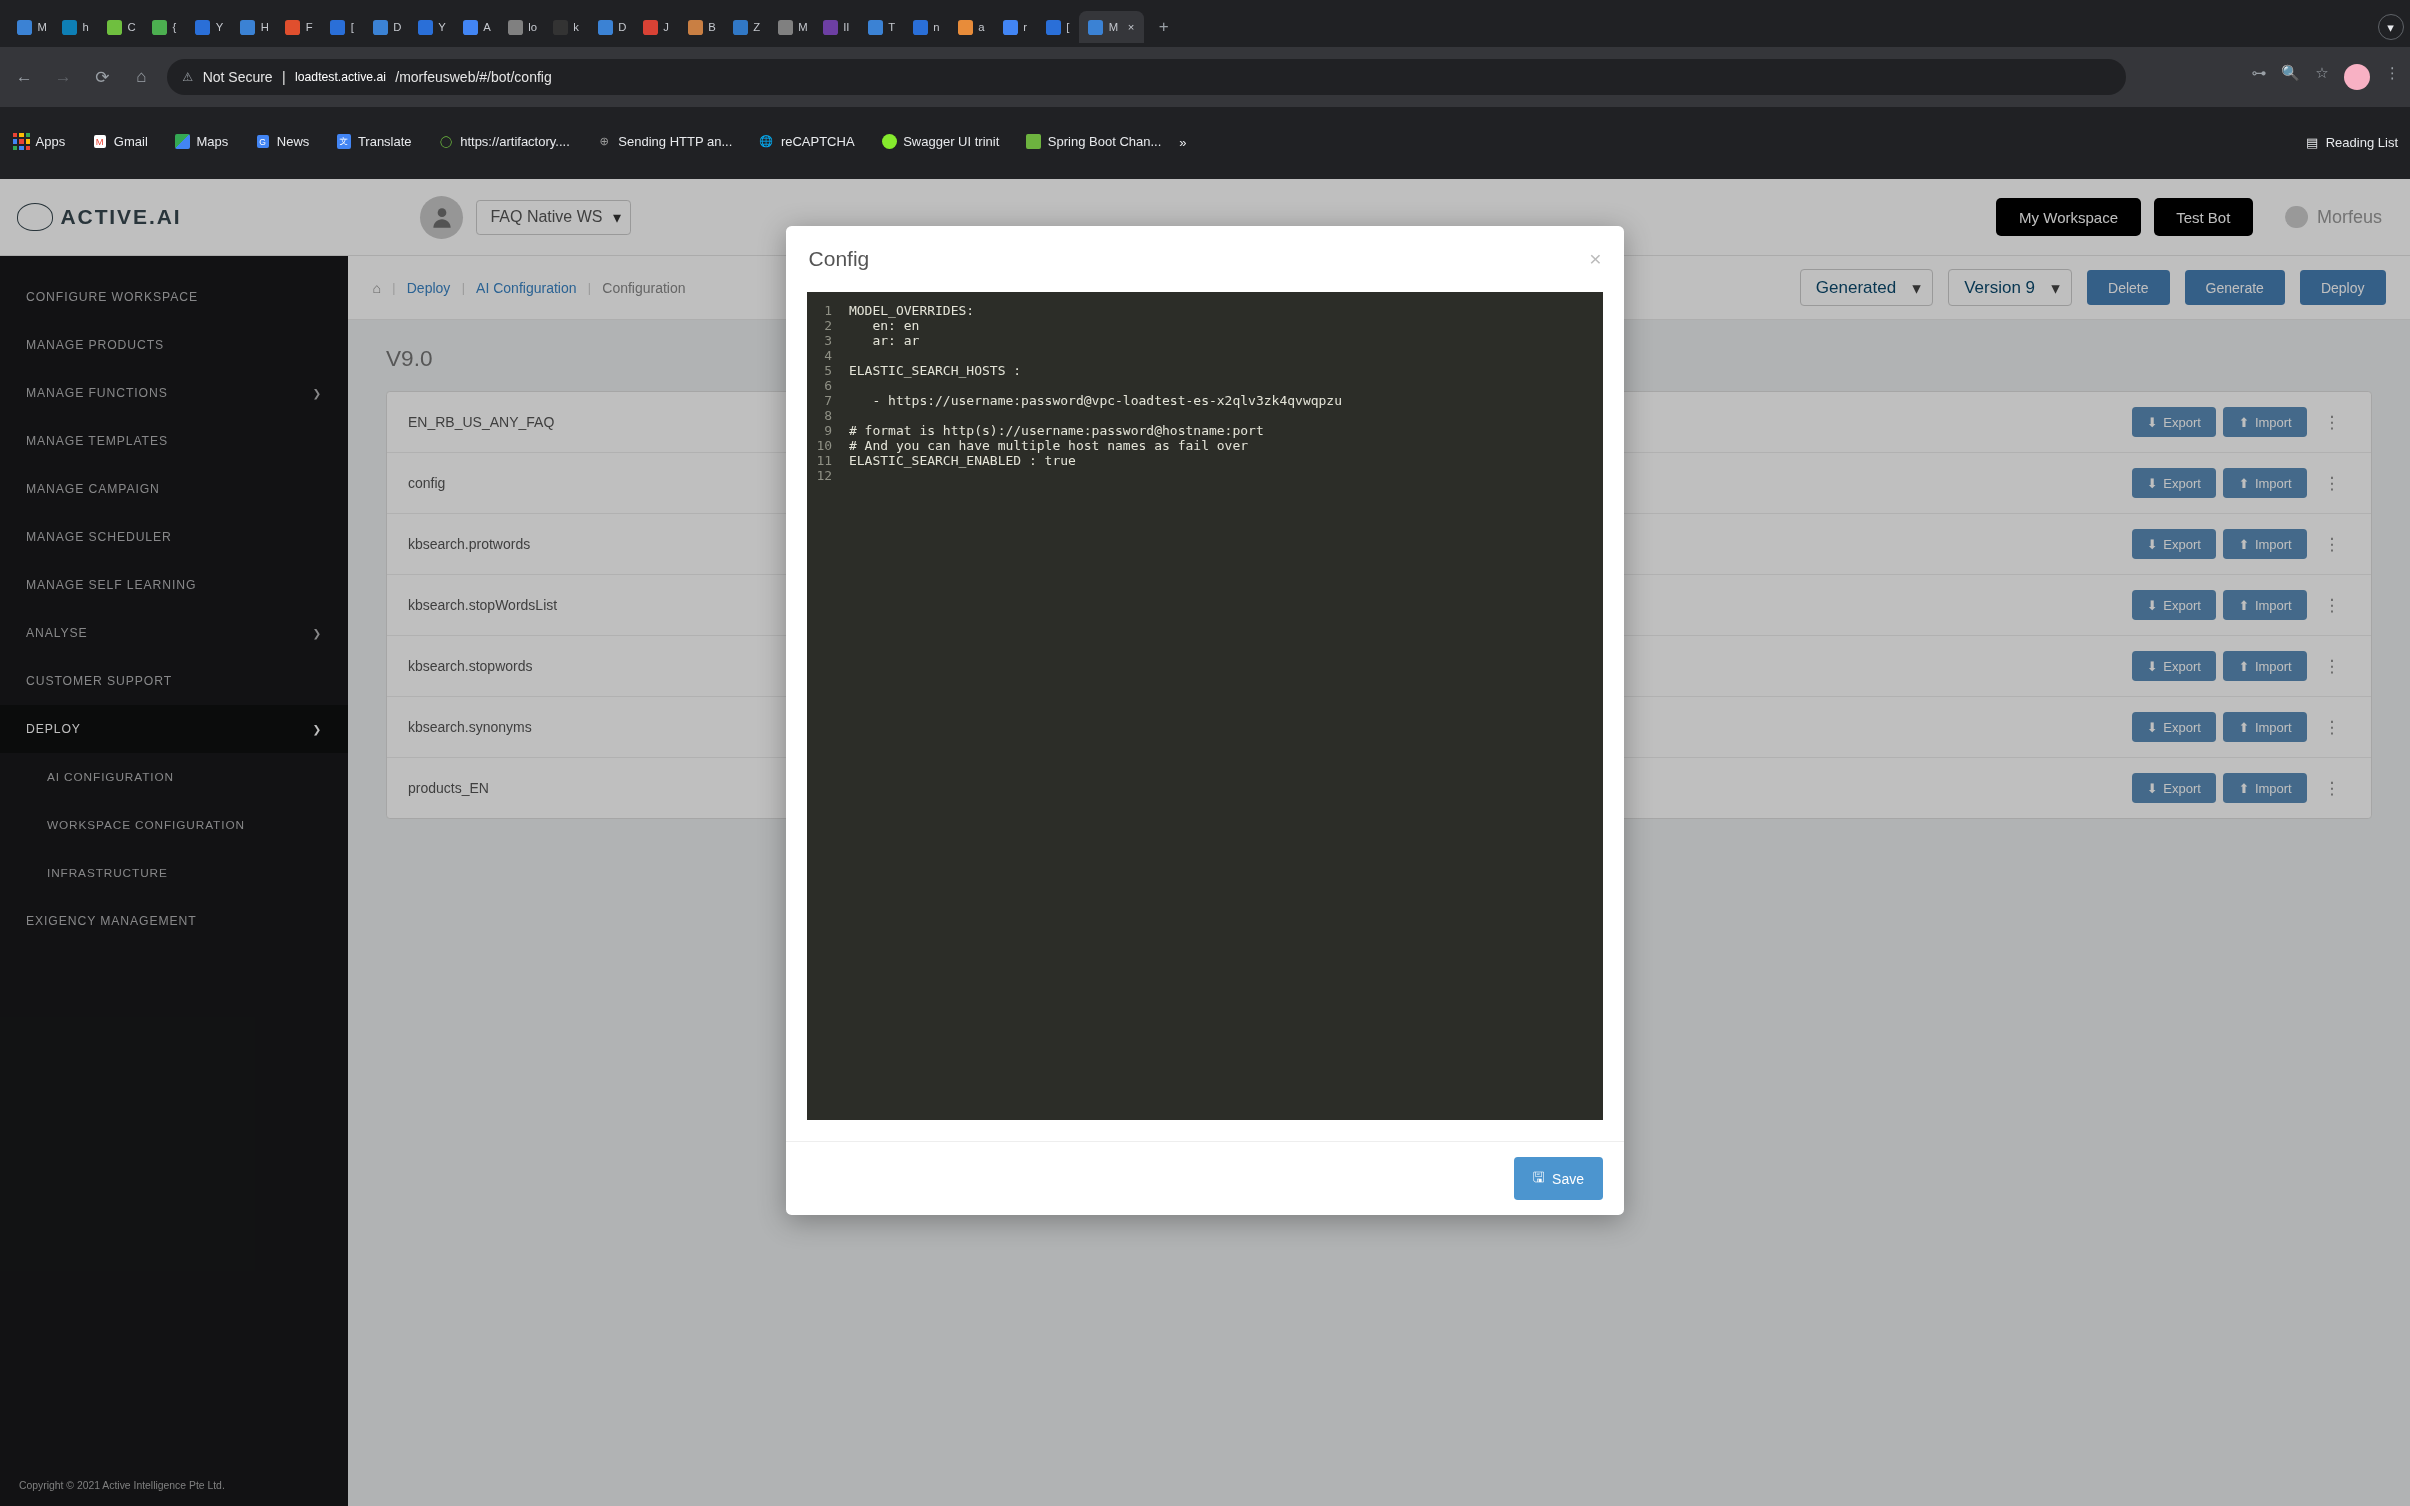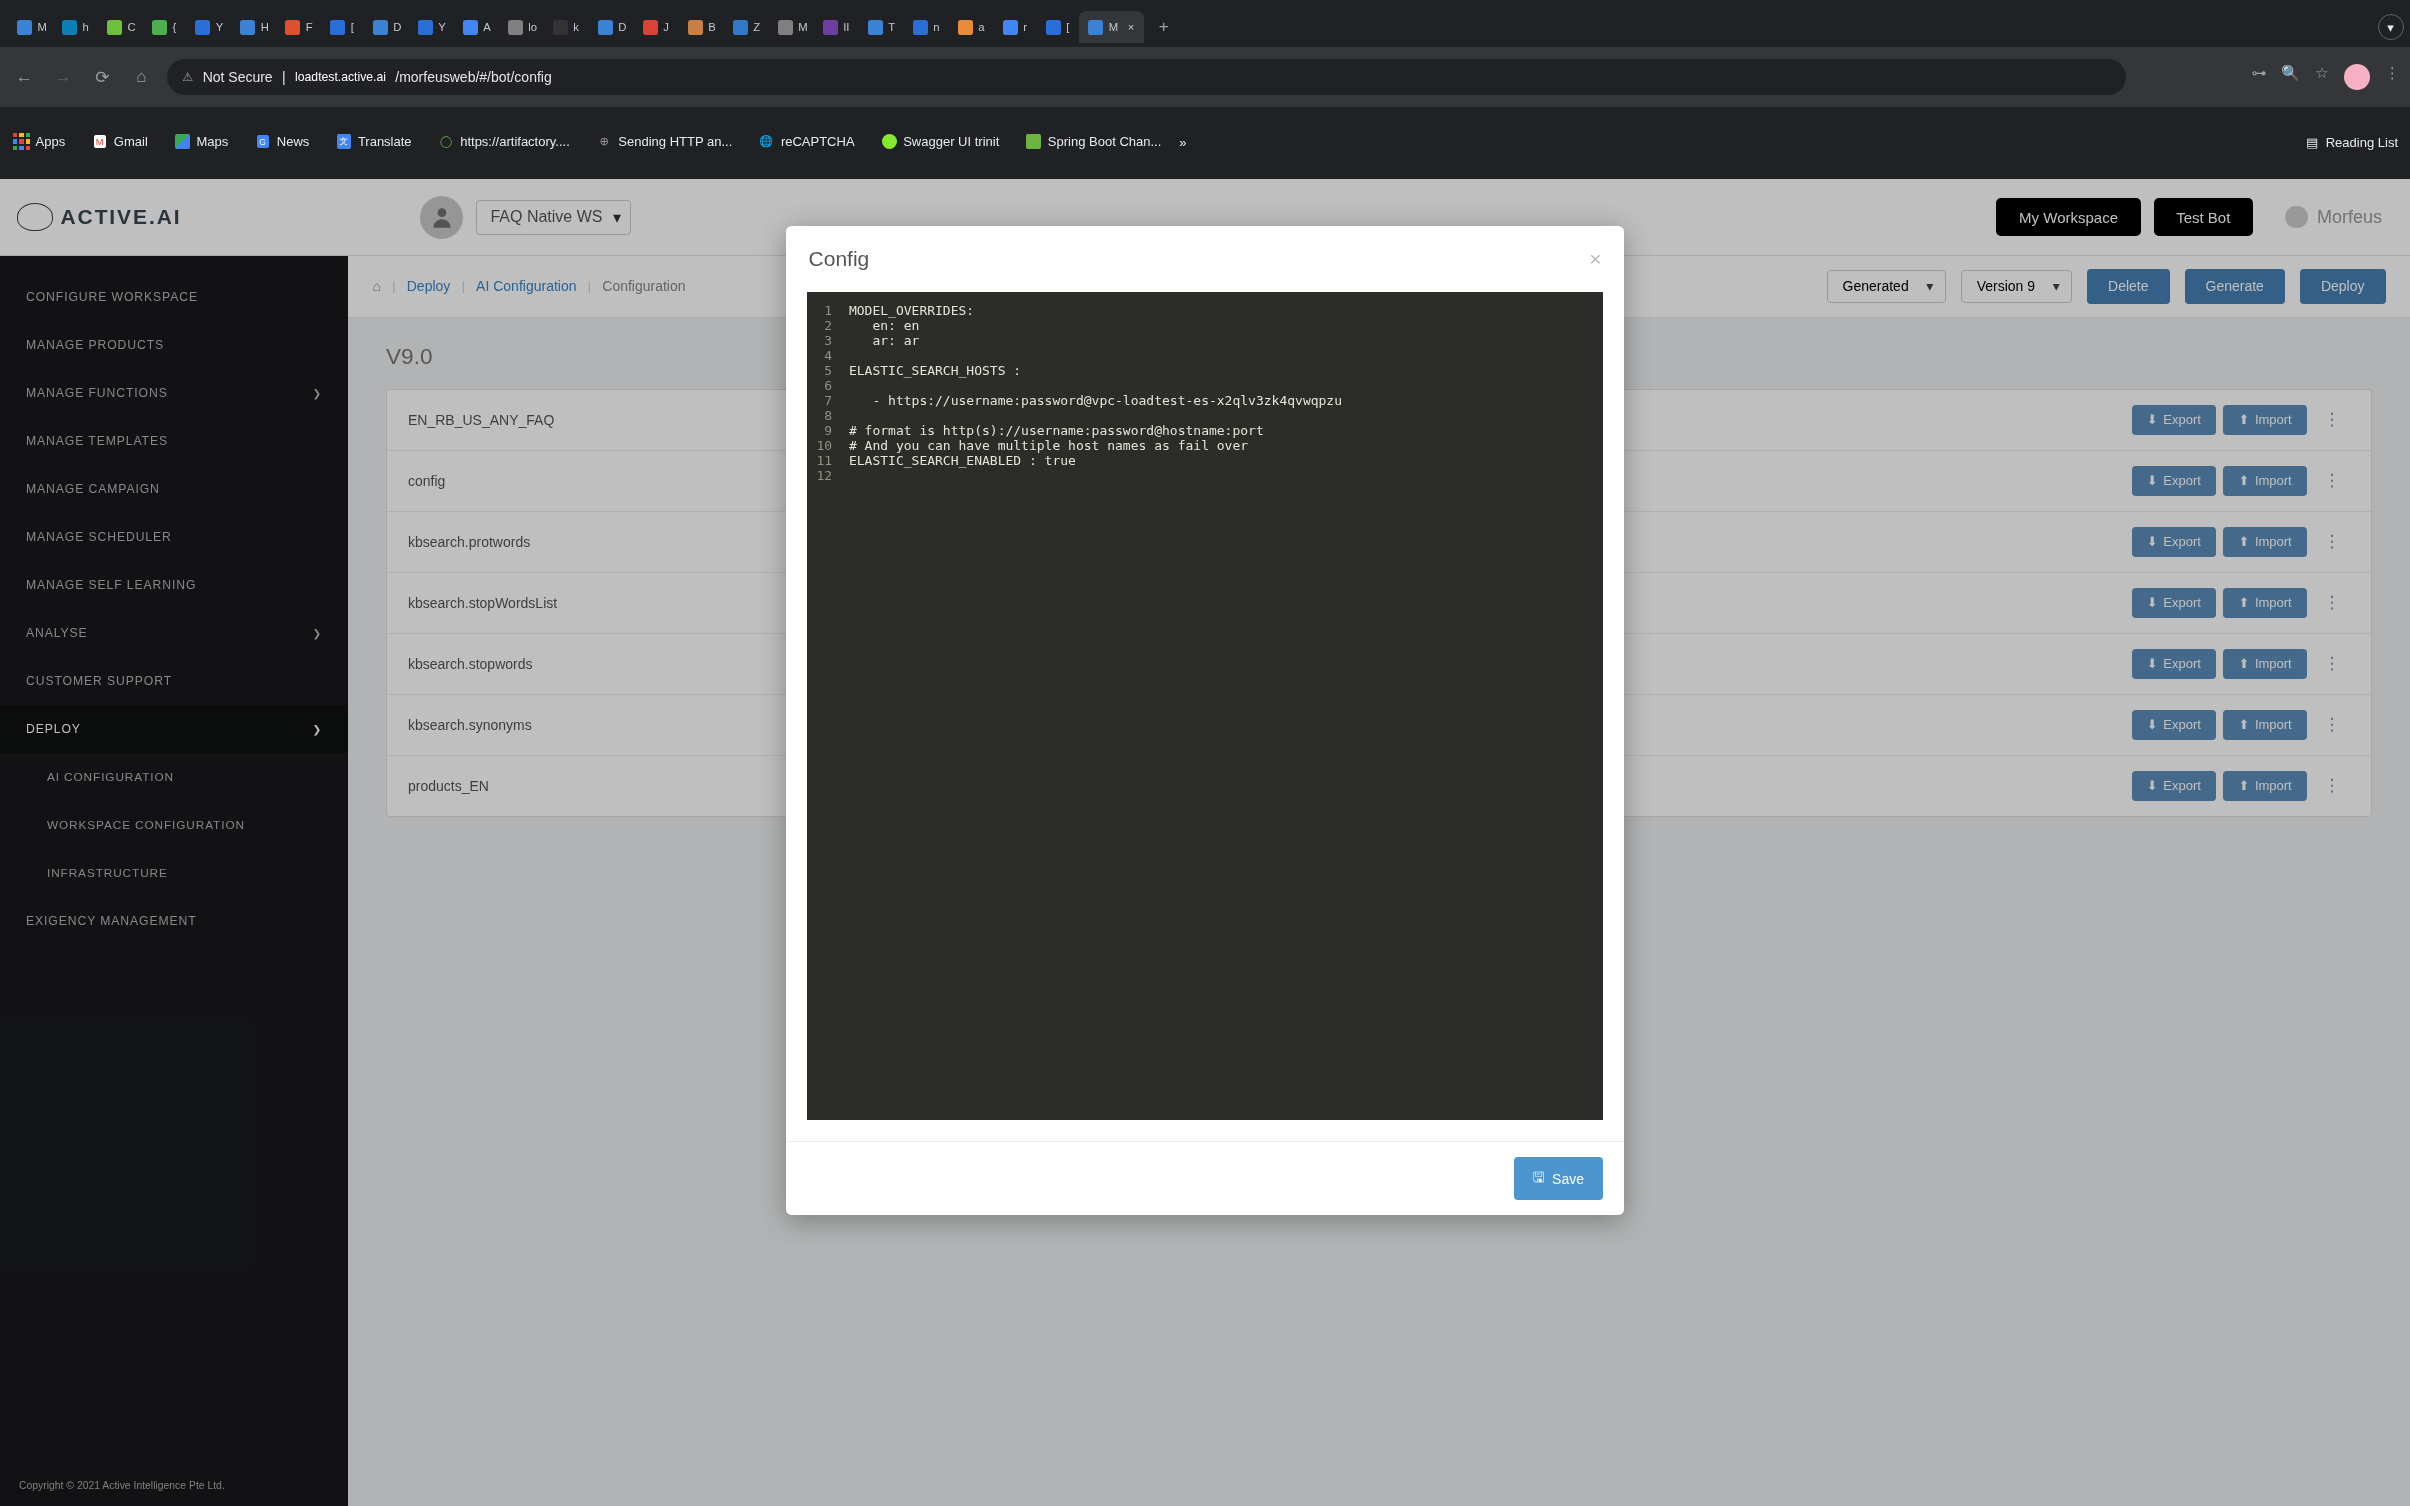--- a/index.html
+++ b/index.html
@@ -232,21 +232,21 @@
       display:flex;align-items:center;
       padding:13px 24.5px;
       background:#fff;
       border-bottom:0.9px solid #e9e9e9;
       gap:11.3px;
     }
     .crumb{color:#3a84c5;font-size:14px;}
     .crumb.muted{color:#888;}
     .crumb-sep{color:#ccc;}
     .crumb-actions{margin-left:auto;display:flex;gap:15px;align-items:center;}
-    .sel{border:0.9px solid #ccc;border-radius:4px;padding:7.5px 36px 7.5px 15px;background:#fff;position:relative;font-size:14px;color:#000000;}
+    .sel{border:0.9px solid #ccc;border-radius:4px;padding:7.5px 36px 7.5px 15px;background:#fff;position:relative;font-size:17px;color:#0c4a6e;}
     .sel:after{content:"▾";position:absolute;right:11.3px;color:#444;}
     .act-btn{background:#467fb5;color:#fff;padding:9.4px 21px;border-radius:3.8px;font-size:14px;}
     .panel-wrap{padding:26px 38px;}
     .ver{font-size:22.6px;color:#757575;margin-bottom:19px;}
     .panel{border:0.9px solid #dedede;border-radius:3.8px;background:#fff;}
     .row{
       display:flex;align-items:center;
       border-bottom:0.9px solid #ececec;
       padding:15px 21px;
     }

